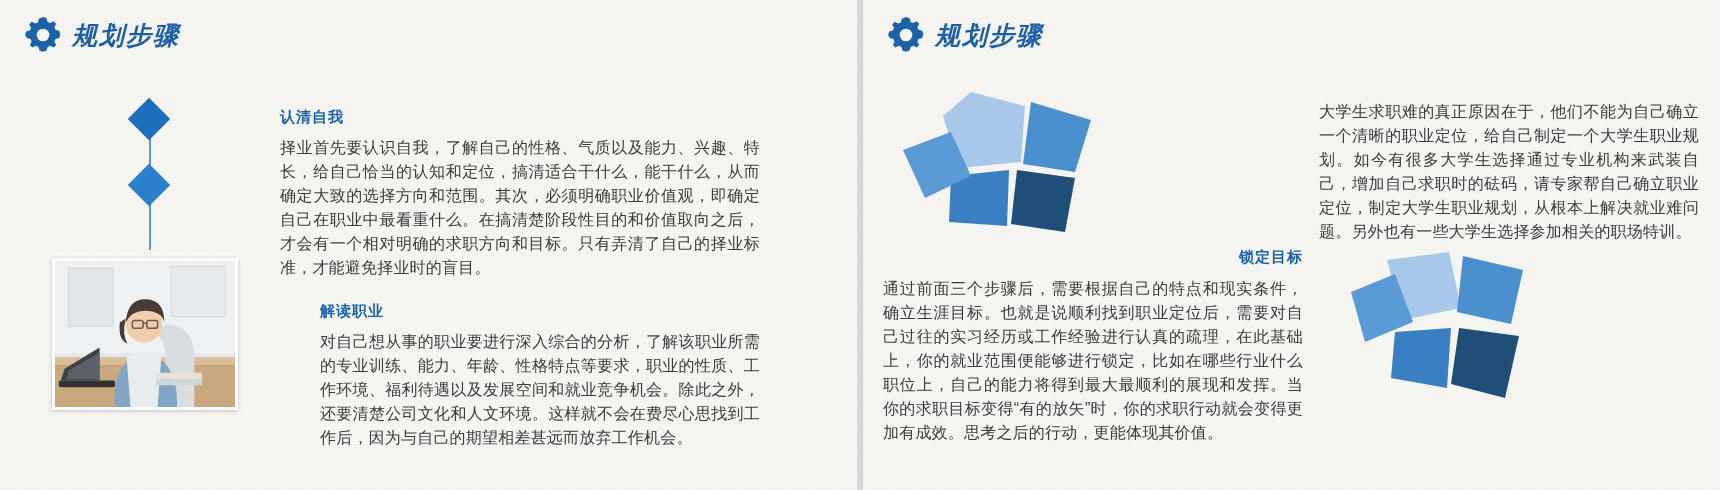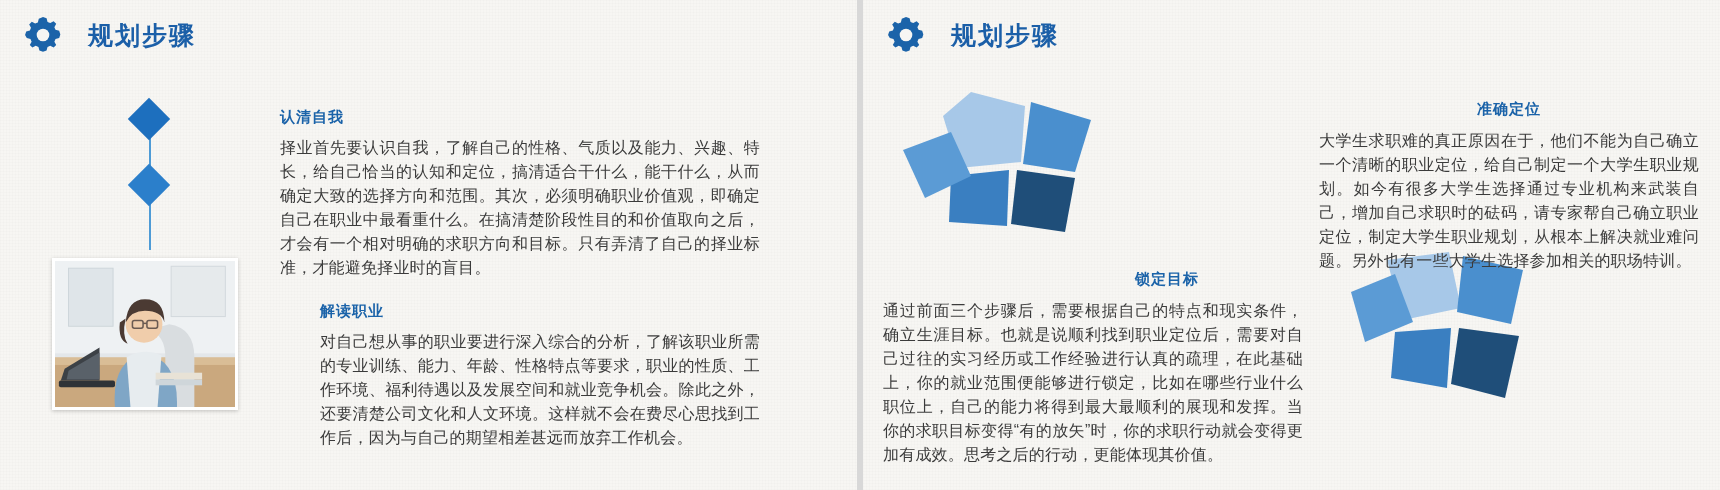--- a/index.html
+++ b/index.html
@@ -33,21 +33,22 @@
     pointer-events: none;
   }
 
   
   .header {
     position: absolute;
     top: 14px;
     left: 22px;
     display: flex;
     align-items: center;
-    gap: 24px;
+    gap: 8px;
+    font-style: italic;
   }
   .gear-icon { width: 42px; height: 42px; display: block; }
   .header-title {
     font-size: 25px;
     font-weight: bold;
     color: #1b5fa8;
     letter-spacing: 2px;
   }
 
   
@@ -142,21 +143,21 @@
   }
   .flower-bottom {
     position: absolute;
     left: 484px;
     top: 248px;
     width: 250px;
     height: 175px;
   }
   .flower-bottom { left: 488px; }
   .rslide .rcol-b { left: 20px; width: 420px; top: 248px; }
-  .rslide .rcol-b .sec-title-right { text-align: center; padding-left: 148px; margin-top: 22px; }
+  .rslide .rcol-b .sec-title-right { text-align: right; padding-left: 148px; }
 </style>
 </head>
 <body>
 
 <div class="stage">
 
   <div class="slide lslide">
 
     <div class="header">
       <span class="gear-icon-wrap">
@@ -241,21 +242,20 @@
       <svg viewBox="0 0 250 175" aria-hidden="true">
         <path d="M36 12 L98 4 L110 60 L52 72 Z" fill="#a7c8e8"></path>
         <path d="M112 8 L172 22 L160 76 L106 64 Z" fill="#4a8fce"></path>
         <path d="M108 80 L168 88 L154 150 L100 136 Z" fill="#1f4e79"></path>
         <path d="M44 84 L100 80 L96 140 L40 130 Z" fill="#3a7fc1"></path>
         <path d="M0 44 L44 26 L62 74 L14 94 Z" fill="#5b9bd5"></path>
       </svg>
     </div>
 
     <div class="rcol-a">
-      <div class="sec-title-right">准确定位</div>
       <div class="body-text">大学生求职难的真正原因在于，他们不能为自己确立一个清晰的职业定位，给自己制定一个大学生职业规划。如今有很多大学生选择通过专业机构来武装自己，增加自己求职时的砝码，请专家帮自己确立职业定位，制定大学生职业规划，从根本上解决就业难问题。另外也有一些大学生选择参加相关的职场特训。</div>
     </div>
 
     <div class="rcol-b">
       <div class="sec-title-right">锁定目标</div>
       <div class="body-text">通过前面三个步骤后，需要根据自己的特点和现实条件，确立生涯目标。也就是说顺利找到职业定位后，需要对自己过往的实习经历或工作经验进行认真的疏理，在此基础上，你的就业范围便能够进行锁定，比如在哪些行业什么职位上，自己的能力将得到最大最顺利的展现和发挥。当你的求职目标变得“有的放矢”时，你的求职行动就会变得更加有成效。思考之后的行动，更能体现其价值。</div>
     </div>
   </div>
 
 </div>

